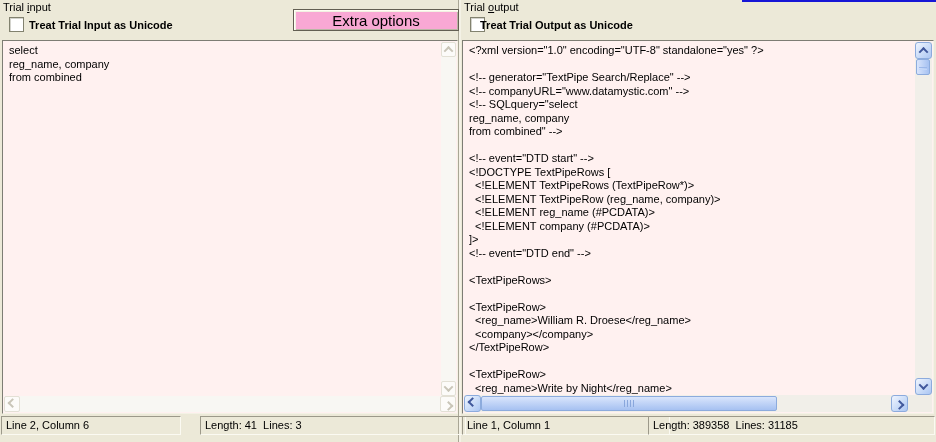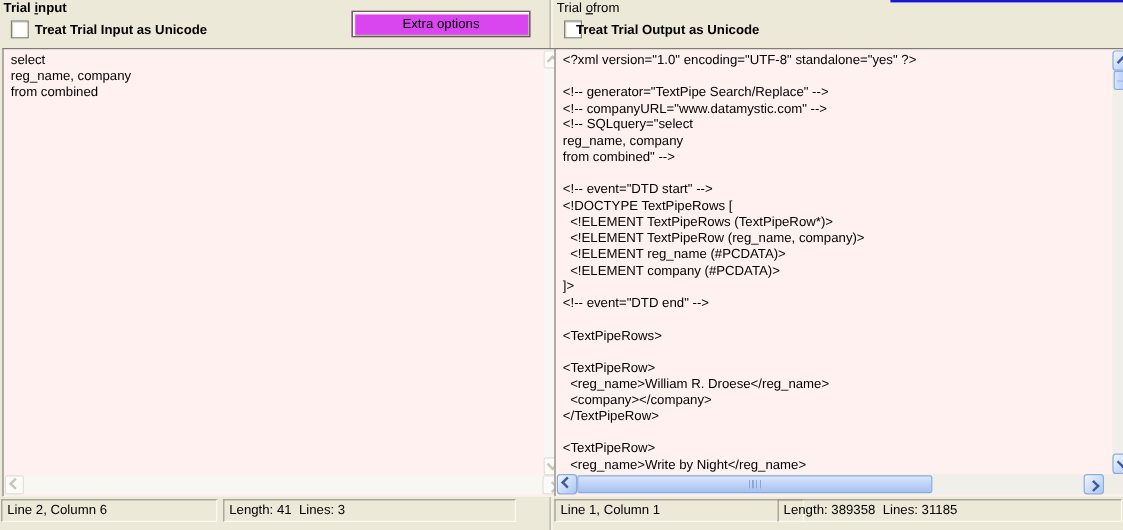--- a/index.html
+++ b/index.html
@@ -17,31 +17,31 @@
   .pane-title u { text-decoration:underline; }
 
   .cb-box {
     position:absolute; width:13px; height:13px; background:#fff;
     border:1px solid #82826f;
     box-shadow: inset 1px 1px 0 rgba(130,130,111,.35);
   }
   .cb-label { position:absolute; white-space:pre;font-weight:bold; }
 
   .extra-btn {
-    position:absolute; left:293px; top:9px; width:149px; height:22px;
-    background:#d946ef; border:1px solid #635f53;
+    position:absolute; left:293px; top:9px; width:166px; height:22px;
+    background:#f9a8d4; border:1px solid #635f53;
     box-shadow: inset 1px 1px 0 #fffef4, inset 2px 2px 0 #f3f0e2, inset -1px -1px 0 #bab6a4;
-    font-family:"Liberation Sans", sans-serif; font-size:11px; color:#000;
+    font-family:"Liberation Sans", sans-serif; font-size:15px; color:#000;
     text-align:center; padding:0; cursor:default;
   }
 
   .editor {
     position:absolute; top:40px; height:372px;
     background: var(--editor-bg, #fff1f0);
-    border:1px solid; border-color:#7d7d74 #f4f2e6 #f4f2e6 #7d7d74;padding-left:12px;
+    border:1px solid; border-color:#7d7d74 #f4f2e6 #f4f2e6 #7d7d74;
   }
   .editor.left  { left:2px;  width:454px; }
   .editor.right { left:462px; width:470px; }
   .editor-text {
     position:absolute; left:0; top:0; right:17px; bottom:17px;
     padding:3px 2px 0 6px; white-space:pre; overflow:hidden;
     line-height:13.5px;
   }
 
   
@@ -85,25 +85,25 @@
   .grip-h { width:11px; height:7px; background:repeating-linear-gradient(90deg,#89a7dc 0 1px, rgba(0,0,0,0) 1px 3px); }
   .grip-v { width:8px; height:1px; background:#9cb8ea; box-shadow:0 2px 0 #c3d6f8; }
   .sb-corner { position:absolute; right:1px; bottom:1px; width:24px; height:17px; background:#efede6; }
 
   .status {
     position:absolute; top:416px; height:19px; line-height:17px;
     padding-left:4px; box-sizing:border-box; white-space:pre; overflow:hidden;
     border:1px solid; border-color:#9c998a #fbfaf2 #fbfaf2 #9c998a;
   }
   .status.lpos   { left:1px;   width:180px; }
-  .status.lstats { left:186px; width:244px; }
+  .status.lstats { left:200px; width:266px; }
   .status.rpos   { left:462px; width:208px; }
   .status.rstats { left:648px; width:287px; }
 
-  .tl-left  { left:3px;font-weight:bold; }
+  .tl-left  { left:3px; }
   .tl-right { left:464px; }
   .cb-left  { left:9px;  top:17px; }
   .cb-right { left:470px; top:17px; }
   .cbl-left  { left:29px;  top:19px; }
   .cbl-right { left:480px; top:19px; }
 </style>
 </head>
 <body>
 
 <div class="window">
@@ -138,21 +138,21 @@
         </div>
       <div class="sb-btn right disbtn">
           <i class="chev right"></i>
         </div>
     </div>
   </div>
 
   <div class="status lpos">Line 2, Column 6</div>
   <div class="status lstats">Length: 41  Lines: 3</div>
 
-  <div class="pane-title tl-right"><span>Trial </span><u>o</u><span>from</span></div>
+  <div class="pane-title tl-right"><span>Trial </span><u>o</u><span>utput</span></div>
 
   <span class="cb-box cb-right"></span>
   <span class="cb-label cbl-right">Treat Trial Output as Unicode</span>
 
   <div class="editor right">
     <div class="editor-text">&lt;?xml version="1.0" encoding="UTF-8" standalone="yes" ?&gt;
 
 &lt;!-- generator="TextPipe Search/Replace" --&gt;
 &lt;!-- companyURL="www.datamystic.com" --&gt;
 &lt;!-- SQLquery="select

